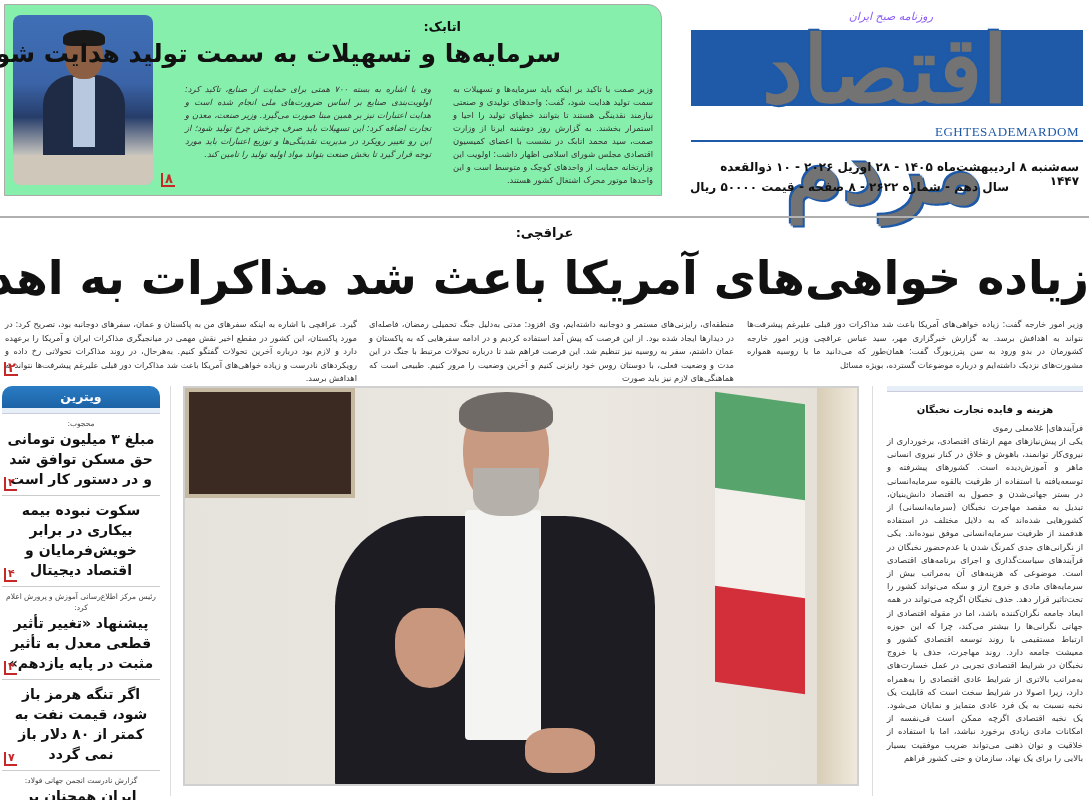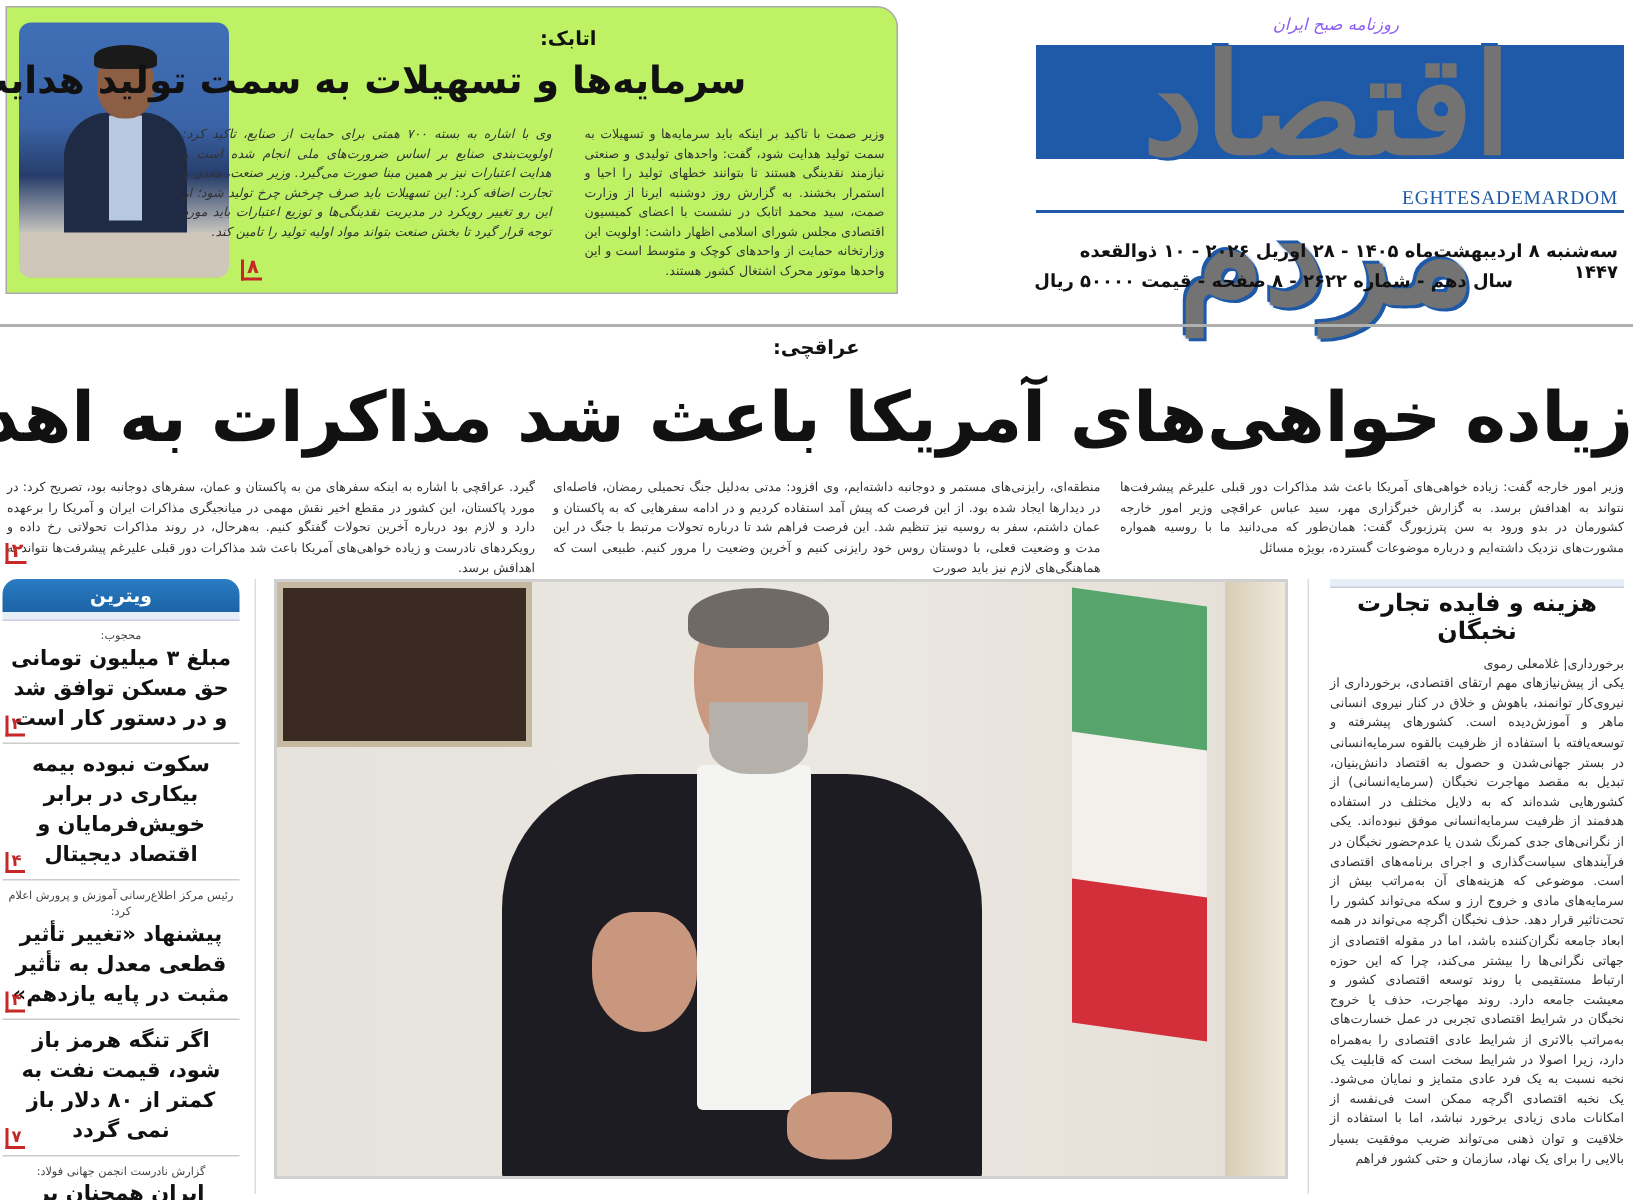--- a/index.html
+++ b/index.html
@@ -15,22 +15,22 @@
                text-shadow: 0 0 2px #1e5aa8, 2px 2px 0 #1e5aa8, -2px -2px 0 #1e5aa8; text-align: center; }
   .logo-tag { position: absolute; top: 2px; right: 150px; font-family: "DejaVu Serif", serif; font-style: italic;
               font-size: 11px; color: #8b5cf6; }
   .logo-latin { position: absolute; top: 116px; right: 4px; direction: ltr; font-family: "Liberation Serif", serif;
                 font-size: 13px; color: #1e5aa8; letter-spacing: 0.5px; }
   .logo-underline { position: absolute; top: 132px; right: 0; width: 392px; height: 2px; background: #1e5aa8; }
   .date-line { position: absolute; top: 160px; right: 10px; font-size: 12px; font-weight: bold; color: #111; }
   .issue-line { position: absolute; top: 180px; right: 80px; font-size: 12px; font-weight: bold; color: #111; }
 
   
-  .top-box { position: absolute; top: 4px; left: 4px; width: 595px; height: 192px; border: 1.5px solid #aaa;
-             border-radius: 0 14px 0 0; background: #bef264; }
+  .top-box { position: absolute; top: 4px; left: 4px; width: 658px; height: 192px; border: 1.5px solid #aaa;
+             border-radius: 0 14px 0 0; background: #86efac; }
   .top-photo { position: absolute; top: 10px; left: 8px; width: 140px; height: 170px; border-radius: 8px;
                background: linear-gradient(180deg,#3f6fb6 0%,#3b64a8 40%,#263d6a 60%,#d9d4c8 85%,#bfb6a6 100%);
                overflow: hidden; }
   .top-photo .person { position: absolute; left: 30px; top: 18px; width: 80px; height: 135px; }
   .top-photo .head { position: absolute; left: 22px; top: 0; width: 38px; height: 46px; border-radius: 45%;
                      background: #8c5f44; }
   .top-photo .hair { position: absolute; left: 20px; top: -3px; width: 42px; height: 16px; border-radius: 50% 50% 20% 20%;
                      background: #1a1a1a; }
   .top-photo .suit { position: absolute; left: 0; top: 42px; width: 82px; height: 95px; border-radius: 30px 30px 4px 4px;
                      background: #1f2a44; }
@@ -79,21 +79,21 @@
   .sec-head { height: 22px; background: linear-gradient(180deg,#2a7cc4,#1c63a6); border-radius: 10px 10px 0 0; color: #fff;
               text-align: center; font-size: 12.5px; font-weight: bold; line-height: 22px; }
   .sec-sub { height: 6px; background: #e6eef7; border-bottom: 1px solid #ccd; }
   .v-item { position: relative; border-bottom: 1px solid #ccc; padding: 4px 2px 6px 2px; text-align: center; }
   .v-kicker { font-size: 7.5px; color: #444; line-height: 11px; }
   .v-title { font-size: 14px; font-weight: bold; line-height: 20px; }
   .v-item .page-ref { left: 2px; bottom: 4px; font-size: 11px; }
 
   
   .right-col { position: absolute; top: 386px; right: 6px; width: 196px; height: 414px; }
-  .note-title { text-align: center; font-size: 16px; font-weight: bold; }
+  .note-title { margin-top: 12px; text-align: center; font-size: 10px; font-weight: bold; }
   .note-author { margin-top: 8px; font-size: 8.5px; color: #333; }
   .note-body { margin-top: 2px; font-size: 8.5px; line-height: 13.2px; text-align: justify; color: #333; }
 
   .col-rule { position: absolute; top: 386px; width: 1px; height: 410px; background: #ddd; }
 </style>
 </head>
 <body>
 
 <div class="masthead">
   <div class="logo">
@@ -180,15 +180,15 @@
 
   </div>
 </div>
 
 <div class="col-rule" style="left:170px;"></div>
 <div class="col-rule" style="left:872px;"></div>
 
 <div class="right-col">
   <div class="sec-sub"></div>
   <div class="note-title">هزینه و فایده تجارت نخبگان</div>
-  <div class="note-author">برخورداری| غلامعلی رموی</div>
+  <div class="note-author">فرآیندهای| غلامعلی رموی</div>
   <div class="note-body">یکی از پیش‌نیازهای مهم ارتقای اقتصادی، برخورداری از نیروی‌کار توانمند، باهوش و خلاق در کنار نیروی انسانی ماهر و آموزش‌دیده است. کشورهای پیشرفته و توسعه‌یافته با استفاده از ظرفیت بالقوه سرمایه‌انسانی در بستر جهانی‌شدن و حصول به اقتصاد دانش‌بنیان، تبدیل به مقصد مهاجرت نخبگان (سرمایه‌انسانی) از کشورهایی شده‌اند که به دلایل مختلف در استفاده هدفمند از ظرفیت سرمایه‌انسانی موفق نبوده‌اند. یکی از نگرانی‌های جدی کمرنگ شدن یا عدم‌حضور نخبگان در فرآیندهای سیاست‌گذاری و اجرای برنامه‌های اقتصادی است. موضوعی که هزینه‌های آن به‌مراتب بیش از سرمایه‌های مادی و خروج ارز و سکه می‌تواند کشور را تحت‌تاثیر قرار دهد. حذف نخبگان اگرچه می‌تواند در همه ابعاد جامعه نگران‌کننده باشد، اما در مقوله اقتصادی از جهاتی نگرانی‌ها را بیشتر می‌کند، چرا که این حوزه ارتباط مستقیمی با روند توسعه اقتصادی کشور و معیشت جامعه دارد. روند مهاجرت، حذف یا خروج نخبگان در شرایط اقتصادی تجربی در عمل خسارت‌های به‌مراتب بالاتری از شرایط عادی اقتصادی را به‌همراه دارد، زیرا اصولا در شرایط سخت است که قابلیت یک نخبه نسبت به یک فرد عادی متمایز و نمایان می‌شود. یک نخبه اقتصادی اگرچه ممکن است فی‌نفسه از امکانات مادی زیادی برخورد نباشد، اما با استفاده از خلاقیت و توان ذهنی می‌تواند ضریب موفقیت بسیار بالایی را برای یک نهاد، سازمان و حتی کشور فراهم</div>
 </div>
 
 </body></html>

